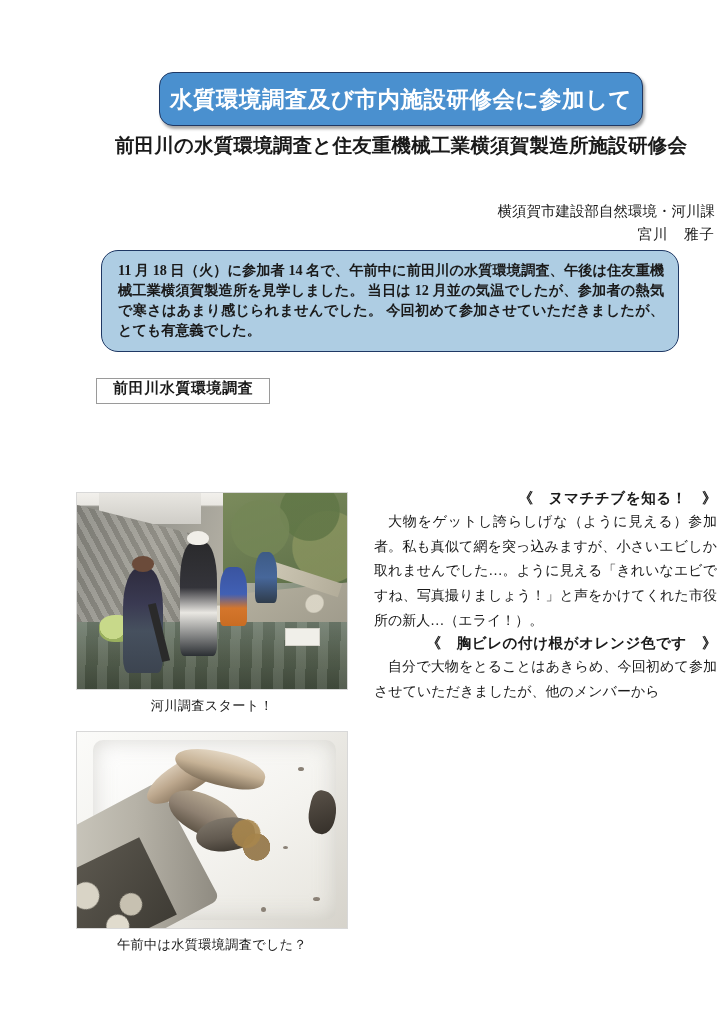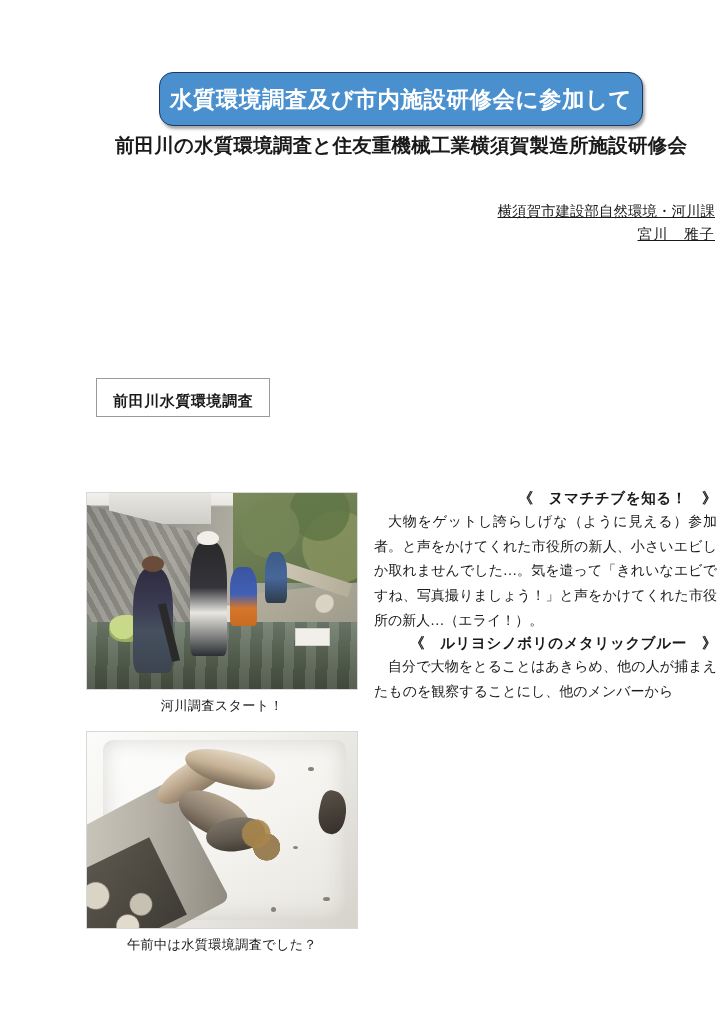--- a/index.html
+++ b/index.html
@@ -57,21 +57,20 @@
   }
 
   
   .byline {
     position: absolute;
     right: 48px;
     top: 200px;
     text-align: right;
     font-size: 14.5px;
     line-height: 1.6;
-    text-decoration: underline;
   }
   .byline .dept { display: block; }
   .byline .author { display: block; letter-spacing: 1px; text-align: right; }
 
   
   .summary-box {
     position: absolute;
     left: 62px;
     top: 250px;
     width: 578px;
@@ -86,42 +85,42 @@
     font-weight: bold;
     text-align: justify;
     letter-spacing: -0.1px;
   }
 
   
   .section-heading {
     position: absolute;
     left: 57px;
     top: 378px;
-    padding: 13px 16px 5px 16px;
+    padding: 0 16px 5px 16px;
     border: 1px solid #9a9a9a;
     background: #ffffff;
     font-size: 15px;
     font-weight: bold;
     letter-spacing: 0.6px;
   }
 
   
   .intro {
     position: absolute;
     left: 48px;
     top: 418px;
     width: 630px;
     font-size: 14px;
     line-height: 1.74;
     text-align: justify;
     text-indent: 1em;
   }
 
   
-  .photo-block { position: absolute; left: 47px; }
+  .photo-block { position: absolute; left: 37px; }
   .photo-1 { top: 492px; }
   .photo-2 { top: 731px; }
 
   .photo {
     width: 272px;
     height: 198px;
     border: 1px solid #d8d8d8;
     position: relative;
     overflow: hidden;
   }
@@ -307,20 +306,23 @@
     <span>水質環境調査及び市内施設研修会に参加して</span>
   </div>
 
   <div class="subtitle">前田川の水質環境調査と住友重機械工業横須賀製造所施設研修会</div>
 
   <div class="byline">
     <span class="dept">横須賀市建設部自然環境・河川課</span>
     <span class="author">宮川　雅子</span>
   </div>
 
+  <div class="summary-box">
+    <p>11 月 18 日（火）に参加者 14 名で、午前中に前田川の水質環境調査、午後は住友重機械工業横須賀製造所を見学しました。 当日は 12 月並の気温でしたが、参加者の熱気で寒さはあまり感じられませんでした。 今回初めて参加させていただきましたが、とても有意義でした。</p>
+  </div>
 
   <div class="section-heading">前田川水質環境調査</div>
 
 
   <div class="photo-block photo-1">
     <div class="photo ph-river">
       <div class="sky"></div>
       <div class="wall"></div>
       <div class="veg"></div>
       <div class="gravel"></div>
@@ -351,18 +353,18 @@
       <div class="speck s1"></div>
       <div class="speck s2"></div>
       <div class="speck s3"></div>
       <div class="speck s4"></div>
     </div>
     <div class="photo-caption">午前中は水質環境調査でした？</div>
   </div>
 
   <div class="right-col">
     <div class="rc-heading">《　ヌマチチブを知る！　》</div>
-    <div class="rc-para tight">大物をゲットし誇らしげな（ように見える）参加者。と声をかけてくれた市役所の新人、小さいエビしか取れませんでした…。気を遣って「きれいなエビですね、写真撮りましょう！」と声をかけてくれた市役所の新人…（エライ！）。</div>
-    <div class="rc-heading">《　ルリヨシノボリのメタリックブルー　》</div>
-    <div class="rc-para">自分で大物をとることはあきらめ、他の人が捕まえたものを観察することにし、他のメンバーから</div>
+    <div class="rc-para tight">大物をゲットし誇らしげな（ように見える）参加者。私も真似て網を突っ込みますが、小さいエビしか取れませんでした…。ように見える「きれいなエビですね、写真撮りましょう！」と声をかけてくれた市役所の新人…（エライ！）。</div>
+    <div class="rc-heading">《　胸ビレの付け根がオレンジ色です　》</div>
+    <div class="rc-para">自分で大物をとることはあきらめ、今回初めて参加させていただきましたが、他のメンバーから</div>
   </div>
 
 </div>
 
 </body></html>

